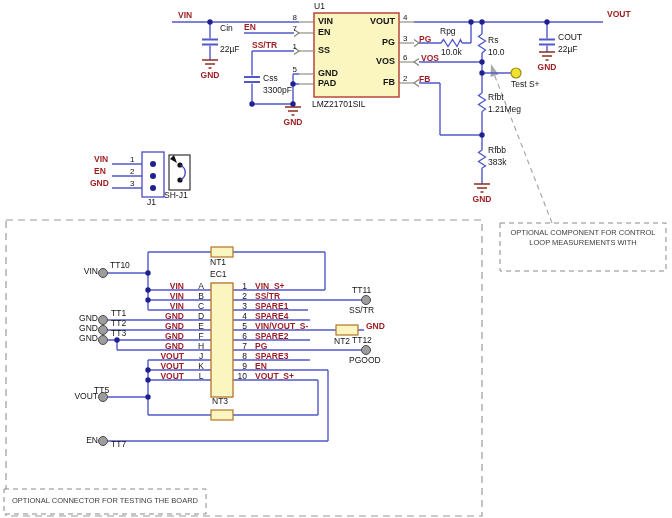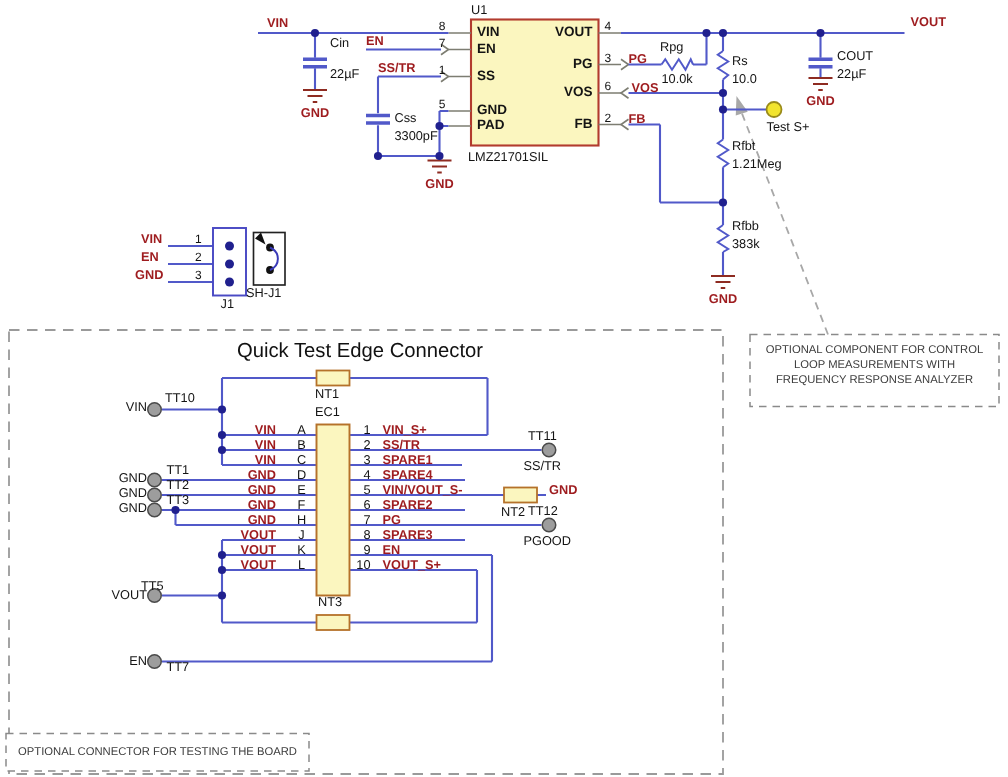--- a/index.html
+++ b/index.html
@@ -213,21 +213,20 @@
 
 <span class="t net" style="left:94px;top:155px">VIN</span>
 <span class="t net" style="left:94px;top:167px">EN</span>
 <span class="t net" style="left:90px;top:179px">GND</span>
 <span class="t pin" style="left:130px;top:155px">1</span>
 <span class="t pin" style="left:130px;top:167px">2</span>
 <span class="t pin" style="left:130px;top:179px">3</span>
 <span class="t cmp" style="left:147px;top:198px">J1</span>
 <span class="t cmp" style="left:164px;top:191px">SH-J1</span>
 
-<span class="t ttl ctr" style="left:150px;top:226px;width:180px">Quick Test Edge Connector</span>
 <span class="t cmp" style="left:210px;top:258px">NT1</span>
 <span class="t cmp" style="left:210px;top:270px">EC1</span>
 <span class="t cmp" style="left:334px;top:337px">NT2</span>
 <span class="t cmp" style="left:212px;top:397px">NT3</span>
 <span class="t net" style="left:366px;top:322px">GND</span>
 
 <span class="t net rt" style="left:146px;top:282px;width:38px">VIN</span>
 <span class="t letter ctr" style="left:195px;top:282px;width:12px">A</span>
 <span class="t letter rt" style="left:234px;top:282px;width:13px">1</span>
 <span class="t net" style="left:255px;top:282px">VIN_S+</span>
@@ -293,16 +292,15 @@
 <span class="t tt" style="left:111px;top:440px">TT7</span>
 <span class="t tt rt" style="left:62px;top:436px;width:36px">EN</span>
 
 <span class="t tt" style="left:352px;top:286px">TT11</span>
 <span class="t tt" style="left:349px;top:306px">SS/TR</span>
 <span class="t tt" style="left:352px;top:336px">TT12</span>
 <span class="t tt" style="left:349px;top:356px">PGOOD</span>
 
 <span class="t note ctr" style="left:500px;top:229px;width:166px">OPTIONAL COMPONENT FOR CONTROL</span>
 <span class="t note ctr" style="left:500px;top:239px;width:166px">LOOP MEASUREMENTS WITH</span>
-<span class="t note ctr" style="left:500px;top:249px;width:166px">FREQUENCY RESPONSE ANALYZER</span>
 <span class="t note ctr" style="left:4px;top:497px;width:202px">OPTIONAL CONNECTOR FOR TESTING THE BOARD</span>
 
 </div>
 
 </body></html>

